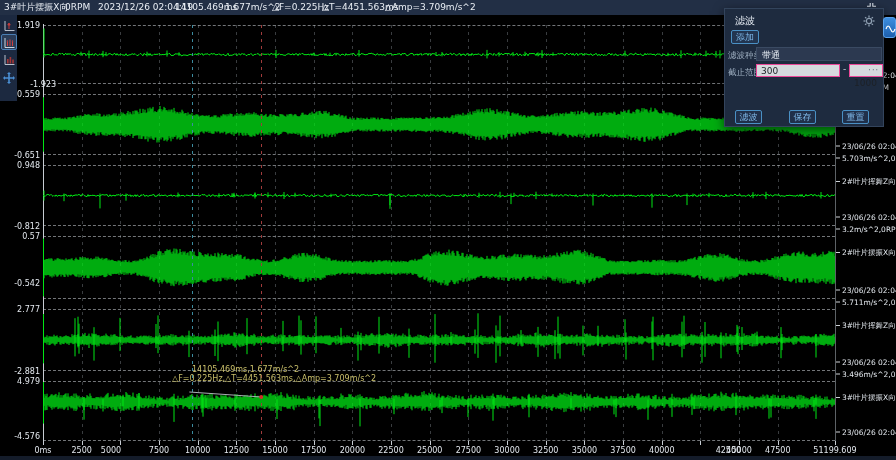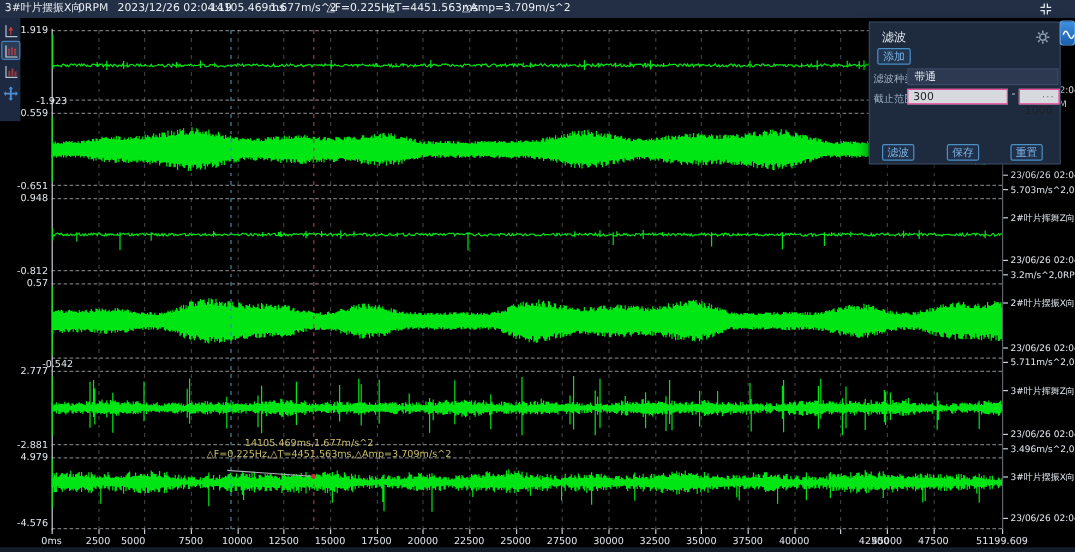--- a/index.html
+++ b/index.html
@@ -27,21 +27,21 @@
         transform:translateY(-50%);white-space:nowrap;}
   .rlab{position:absolute;left:836px;font-size:7.5px;color:#e3e8ee;white-space:nowrap;z-index:3;
         transform:translateY(-50%);}
   .rlab::before{content:"";display:inline-block;width:4px;height:1px;background:#cfd3d8;
         vertical-align:middle;margin-right:2px;}
   .rlab.notick::before{display:none;}
   .xtick{position:absolute;top:441px;width:1px;height:4px;background:#c6ccd2;}
   .xlab{position:absolute;top:446px;font-size:8px;color:#e3e8ee;transform:translateX(-50%);white-space:nowrap;}
   .ann{position:absolute;font-size:8px;color:#c9bf6a;white-space:nowrap;z-index:6;}
   
-  .dialog{position:absolute;left:724px;top:18px;width:160px;height:119px;background:#1e2b3f;
+  .dialog{position:absolute;left:724px;top:8px;width:160px;height:119px;background:#1e2b3f;
           border:1px solid #33445c;box-shadow:0 3px 10px rgba(0,0,0,.6);z-index:10;box-sizing:border-box;}
   .dlg-title{position:absolute;left:10px;top:5px;font-size:10px;color:#e6ecf3;}
   .gear{position:absolute;right:8px;top:6px;width:12px;height:12px;cursor:pointer;}
   .dlg-add{position:absolute;left:6px;top:21px;width:28px;height:14px;background:#223550;
            border:1px solid #4a90c4;color:#7fb8e8;font-size:9px;line-height:11px;padding:0;border-radius:2px;}
   .dlg-label{position:absolute;left:3px;font-size:8.5px;color:#9fb0c2;}
   .dlg-select{position:absolute;left:31px;width:126px;height:14px;background:#2c3950;border:1px solid #3a4a62;
               color:#e6ecf3;font-size:9px;line-height:14px;padding-left:5px;box-sizing:border-box;}
   .dlg-input{position:absolute;height:13px;background:#d6dade;border:1px solid #ec4899;color:#1d2126;
              font-size:9px;line-height:12px;padding-left:4px;box-sizing:border-box;}
@@ -153,21 +153,21 @@
       <div class="ylab" style="top: 226px;">-0.812</div>
       <div class="rlab" style="top: 182px;">2#叶片挥舞Z向</div>
       <div class="rlab" style="top: 217px;">23/06/26 02:04:</div>
       <div class="rlab" style="top: 229px;">3.2m/s^2,0RPM</div>
       <div class="row" style="top: 236px; height: 63px;">
         <svg width="792" height="61">
           <path d="M0.5 1.6 L0.5 59.4 M0 21.0 L0 40.3 M1 22.8 L1 41.3 M2 22.9 L2 38.0 M3 22.1 L3 38.5 M4 22.0 L4 38.1 M5 22.0 L5 37.9 M6 21.3 L6 38.1 M7 22.3 L7 39.6 M8 21.2 L8 38.9 M9 21.7 L9 40.5 M10 23.7 L10 38.5 M11 23.9 L11 39.6 M12 22.4 L12 37.1 M13 23.2 L13 38.4 M14 21.5 L14 39.8 M15 21.1 L15 39.3 M16 22.2 L16 37.9 M17 21.8 L17 37.2 M18 23.1 L18 39.5 M19 22.3 L19 37.4 M20 22.8 L20 38.1 M21 22.7 L21 39.8 M22 23.8 L22 40.0 M23 21.4 L23 36.9 M24 22.9 L24 38.3 M25 22.6 L25 39.8 M26 22.0 L26 37.5 M27 22.8 L27 38.3 M28 21.7 L28 38.4 M29 21.3 L29 37.5 M30 23.1 L30 37.1 M31 23.9 L31 37.9 M32 22.1 L32 39.2 M33 20.6 L33 39.6 M34 22.1 L34 39.7 M35 22.9 L35 37.3 M36 22.7 L36 40.3 M37 19.9 L37 37.6 M38 20.4 L38 40.1 M39 21.5 L39 38.7 M40 20.2 L40 38.3 M41 22.3 L41 40.9 M42 20.1 L42 38.9 M43 21.2 L43 37.9 M44 21.7 L44 40.9 M45 20.8 L45 41.2 M46 22.6 L46 41.2 M47 22.2 L47 38.4 M48 21.1 L48 38.6 M49 22.7 L49 38.5 M50 22.2 L50 40.6 M51 21.5 L51 39.0 M52 21.8 L52 38.4 M53 19.6 L53 40.2 M54 22.2 L54 38.1 M55 19.6 L55 39.7 M56 20.8 L56 38.3 M57 21.6 L57 38.8 M58 21.9 L58 38.6 M59 20.8 L59 38.2 M60 23.1 L60 38.1 M61 21.6 L61 39.9 M62 22.0 L62 40.2 M63 21.0 L63 39.8 M64 21.4 L64 39.1 M65 23.5 L65 36.7 M66 22.5 L66 38.1 M67 23.6 L67 38.3 M68 23.1 L68 38.9 M69 22.7 L69 36.8 M70 23.2 L70 37.2 M71 24.0 L71 36.9 M72 24.0 L72 36.8 M73 24.1 L73 37.1 M74 24.8 L74 36.9 M75 23.5 L75 36.4 M76 23.5 L76 37.9 M77 23.7 L77 35.5 M78 24.6 L78 37.4 M79 24.9 L79 37.0 M80 23.6 L80 35.4 M81 25.1 L81 38.0 M82 23.1 L82 35.4 M83 23.2 L83 37.6 M84 25.0 L84 36.0 M85 25.2 L85 37.5 M86 23.6 L86 35.9 M87 25.4 L87 36.3 M88 25.2 L88 37.9 M89 25.4 L89 37.3 M90 23.9 L90 36.2 M91 24.1 L91 36.9 M92 23.5 L92 35.6 M93 24.8 L93 35.8 M94 23.6 L94 38.3 M95 24.3 L95 38.7 M96 23.4 L96 37.4 M97 21.9 L97 38.2 M98 22.9 L98 39.0 M99 22.1 L99 39.2 M100 23.7 L100 37.8 M101 21.2 L101 39.2 M102 23.0 L102 38.7 M103 21.5 L103 39.9 M104 19.7 L104 38.7 M105 21.0 L105 40.2 M106 22.2 L106 39.3 M107 19.1 L107 43.2 M108 17.6 L108 41.9 M109 20.1 L109 40.4 M110 17.0 L110 44.0 M111 20.8 L111 45.1 M112 17.4 L112 42.9 M113 19.8 L113 41.1 M114 18.0 L114 42.2 M115 14.5 L115 45.4 M116 14.1 L116 46.5 M117 14.3 L117 42.9 M118 14.4 L118 45.1 M119 18.3 L119 46.6 M120 16.0 L120 44.7 M121 17.8 L121 42.4 M122 14.2 L122 43.7 M123 14.0 L123 45.1 M124 12.2 L124 46.5 M125 13.3 L125 45.7 M126 13.1 L126 45.4 M127 12.5 L127 46.2 M128 15.3 L128 48.8 M129 16.9 L129 46.7 M130 14.4 L130 48.5 M131 11.5 L131 49.2 M132 16.4 L132 43.8 M133 11.7 L133 47.1 M134 12.6 L134 45.3 M135 17.1 L135 43.9 M136 15.8 L136 48.2 M137 12.0 L137 45.5 M138 15.0 L138 47.1 M139 17.7 L139 45.3 M140 14.4 L140 48.7 M141 15.5 L141 48.0 M142 14.4 L142 47.6 M143 17.8 L143 44.1 M144 16.0 L144 47.9 M145 15.3 L145 46.1 M146 18.6 L146 46.0 M147 14.0 L147 46.5 M148 14.1 L148 45.5 M149 15.1 L149 46.9 M150 17.6 L150 47.0 M151 14.5 L151 45.7 M152 18.1 L152 43.0 M153 19.2 L153 46.3 M154 19.1 L154 45.1 M155 19.5 L155 45.1 M156 14.9 L156 44.9 M157 15.2 L157 43.5 M158 16.1 L158 43.6 M159 18.1 L159 42.6 M160 18.5 L160 44.9 M161 20.0 L161 45.4 M162 17.2 L162 44.9 M163 17.4 L163 45.6 M164 18.1 L164 43.6 M165 16.4 L165 43.0 M166 19.2 L166 43.3 M167 19.6 L167 41.9 M168 17.4 L168 42.3 M169 18.7 L169 41.2 M170 19.2 L170 44.0 M171 19.0 L171 44.6 M172 16.2 L172 41.0 M173 19.5 L173 44.8 M174 20.4 L174 44.3 M175 15.6 L175 43.9 M176 16.8 L176 41.1 M177 20.3 L177 44.3 M178 18.4 L178 44.1 M179 16.1 L179 40.5 M180 18.5 L180 41.4 M181 18.0 L181 40.6 M182 17.4 L182 42.8 M183 17.0 L183 40.6 M184 18.8 L184 43.4 M185 19.4 L185 41.6 M186 17.8 L186 42.5 M187 18.0 L187 40.2 M188 20.9 L188 42.3 M189 16.9 L189 42.2 M190 19.5 L190 41.7 M191 19.9 L191 43.0 M192 18.2 L192 44.2 M193 18.5 L193 42.9 M194 17.3 L194 42.2 M195 17.2 L195 41.8 M196 18.8 L196 43.1 M197 17.6 L197 42.5 M198 18.0 L198 42.1 M199 21.8 L199 42.9 M200 21.8 L200 42.0 M201 20.1 L201 41.5 M202 19.4 L202 42.3 M203 22.6 L203 38.6 M204 22.1 L204 38.0 M205 21.6 L205 39.2 M206 21.9 L206 40.3 M207 23.5 L207 38.0 M208 22.7 L208 38.9 M209 22.5 L209 39.4 M210 21.8 L210 39.6 M211 21.9 L211 36.7 M212 23.3 L212 39.2 M213 23.2 L213 36.8 M214 21.9 L214 37.0 M215 22.4 L215 37.1 M216 22.7 L216 38.1 M217 23.1 L217 37.2 M218 23.7 L218 37.0 M219 23.8 L219 36.4 M220 25.1 L220 38.2 M221 23.9 L221 38.0 M222 24.3 L222 37.8 M223 24.2 L223 37.7 M224 23.3 L224 36.1 M225 25.5 L225 37.3 M226 25.2 L226 37.9 M227 25.2 L227 37.9 M228 24.6 L228 37.7 M229 25.0 L229 37.4 M230 22.9 L230 37.1 M231 22.5 L231 37.6 M232 24.1 L232 37.0 M233 24.7 L233 38.8 M234 23.9 L234 37.6 M235 23.8 L235 38.0 M236 24.3 L236 37.6 M237 23.2 L237 38.9 M238 22.7 L238 37.0 M239 22.4 L239 37.6 M240 21.9 L240 38.1 M241 20.3 L241 41.0 M242 20.4 L242 38.8 M243 21.3 L243 39.7 M244 21.6 L244 40.2 M245 22.4 L245 40.1 M246 21.9 L246 42.1 M247 20.9 L247 38.6 M248 22.2 L248 41.2 M249 19.7 L249 39.5 M250 18.2 L250 41.1 M251 18.7 L251 41.6 M252 17.1 L252 42.8 M253 19.4 L253 41.9 M254 17.8 L254 41.9 M255 20.7 L255 40.3 M256 16.3 L256 42.3 M257 18.8 L257 45.0 M258 19.7 L258 41.3 M259 16.1 L259 44.8 M260 16.1 L260 45.0 M261 15.9 L261 44.2 M262 18.4 L262 42.1 M263 20.2 L263 40.4 M264 16.2 L264 41.7 M265 17.7 L265 44.8 M266 19.1 L266 40.5 M267 18.0 L267 43.1 M268 20.1 L268 43.6 M269 18.7 L269 41.0 M270 17.3 L270 41.0 M271 20.8 L271 41.4 M272 18.4 L272 40.0 M273 16.9 L273 43.6 M274 19.3 L274 40.8 M275 20.1 L275 41.1 M276 18.2 L276 41.2 M277 20.5 L277 42.7 M278 21.4 L278 42.9 M279 21.2 L279 40.6 M280 22.4 L280 41.5 M281 21.3 L281 40.1 M282 22.6 L282 40.9 M283 19.8 L283 38.1 M284 23.4 L284 38.5 M285 20.7 L285 38.1 M286 20.8 L286 38.0 M287 21.5 L287 38.5 M288 23.7 L288 36.8 M289 24.0 L289 38.7 M290 22.8 L290 37.2 M291 23.7 L291 37.9 M292 23.1 L292 38.5 M293 22.6 L293 37.2 M294 24.4 L294 37.0 M295 24.3 L295 36.5 M296 23.5 L296 36.0 M297 24.2 L297 37.8 M298 24.9 L298 36.9 M299 23.2 L299 36.0 M300 24.7 L300 35.6 M301 24.9 L301 37.1 M302 24.2 L302 36.8 M303 23.1 L303 36.6 M304 24.6 L304 36.6 M305 25.2 L305 35.5 M306 23.7 L306 37.8 M307 23.9 L307 36.0 M308 24.0 L308 36.4 M309 25.5 L309 36.9 M310 25.5 L310 36.6 M311 24.1 L311 36.5 M312 25.3 L312 35.5 M313 24.2 L313 35.7 M314 23.8 L314 37.3 M315 25.2 L315 36.1 M316 23.8 L316 36.3 M317 23.7 L317 37.0 M318 25.0 L318 36.6 M319 25.1 L319 37.9 M320 24.5 L320 36.8 M321 24.1 L321 37.3 M322 23.8 L322 37.2 M323 25.5 L323 35.5 M324 24.2 L324 36.7 M325 24.8 L325 37.3 M326 25.3 L326 35.7 M327 24.3 L327 37.8 M328 23.5 L328 37.1 M329 25.3 L329 36.8 M330 25.6 L330 37.1 M331 24.9 L331 36.6 M332 23.2 L332 37.5 M333 24.4 L333 37.9 M334 24.9 L334 36.9 M335 23.5 L335 36.9 M336 23.2 L336 37.2 M337 23.3 L337 37.4 M338 24.7 L338 36.2 M339 24.3 L339 36.3 M340 24.2 L340 35.5 M341 23.4 L341 37.0 M342 24.1 L342 37.5 M343 23.1 L343 35.5 M344 23.7 L344 36.9 M345 24.9 L345 36.9 M346 23.3 L346 36.8 M347 23.5 L347 35.9 M348 25.4 L348 36.9 M349 25.2 L349 37.7 M350 23.5 L350 35.9 M351 24.2 L351 36.8 M352 24.3 L352 37.7 M353 25.2 L353 37.8 M354 24.8 L354 37.1 M355 23.8 L355 36.2 M356 25.1 L356 36.2 M357 24.7 L357 37.6 M358 23.7 L358 35.5 M359 25.5 L359 36.8 M360 24.0 L360 36.0 M361 24.1 L361 36.6 M362 24.9 L362 36.5 M363 24.2 L363 35.7 M364 25.0 L364 37.8 M365 25.2 L365 36.0 M366 24.2 L366 36.9 M367 23.2 L367 35.5 M368 23.4 L368 36.0 M369 22.7 L369 37.4 M370 23.4 L370 38.0 M371 23.8 L371 36.6 M372 21.8 L372 36.8 M373 23.6 L373 37.1 M374 24.0 L374 37.2 M375 22.6 L375 39.2 M376 22.4 L376 40.4 M377 22.6 L377 40.7 M378 21.7 L378 40.3 M379 22.7 L379 40.1 M380 19.3 L380 38.8 M381 18.9 L381 42.4 M382 18.4 L382 42.8 M383 17.6 L383 41.4 M384 17.6 L384 40.0 M385 16.6 L385 44.3 M386 18.0 L386 43.1 M387 18.9 L387 45.5 M388 19.6 L388 43.3 M389 16.7 L389 42.0 M390 18.3 L390 45.3 M391 15.3 L391 42.6 M392 17.5 L392 43.3 M393 14.3 L393 44.1 M394 18.5 L394 44.4 M395 15.8 L395 46.2 M396 14.6 L396 45.1 M397 16.9 L397 45.6 M398 17.2 L398 48.2 M399 17.7 L399 45.4 M400 16.0 L400 46.3 M401 15.7 L401 43.1 M402 17.7 L402 48.2 M403 18.1 L403 46.9 M404 15.2 L404 48.7 M405 18.3 L405 48.5 M406 12.6 L406 45.8 M407 16.3 L407 45.1 M408 18.5 L408 42.9 M409 14.5 L409 43.5 M410 13.7 L410 45.1 M411 15.9 L411 47.0 M412 18.6 L412 47.2 M413 19.0 L413 45.5 M414 13.9 L414 43.9 M415 14.4 L415 46.6 M416 17.1 L416 43.1 M417 19.1 L417 43.4 M418 18.8 L418 43.5 M419 15.8 L419 40.9 M420 15.9 L420 45.1 M421 19.8 L421 44.4 M422 20.8 L422 41.9 M423 19.0 L423 40.8 M424 17.1 L424 44.6 M425 20.6 L425 40.0 M426 19.6 L426 43.9 M427 17.2 L427 43.5 M428 18.1 L428 41.4 M429 17.7 L429 42.9 M430 21.2 L430 41.7 M431 20.2 L431 41.3 M432 19.3 L432 42.8 M433 20.6 L433 41.1 M434 19.4 L434 40.4 M435 21.4 L435 39.6 M436 20.8 L436 40.4 M437 21.4 L437 39.0 M438 19.8 L438 38.6 M439 20.3 L439 38.8 M440 21.0 L440 41.0 M441 22.4 L441 40.9 M442 22.3 L442 40.6 M443 21.9 L443 39.3 M444 18.9 L444 39.3 M445 21.8 L445 41.1 M446 21.5 L446 39.7 M447 22.5 L447 42.0 M448 21.6 L448 40.3 M449 18.8 L449 40.8 M450 19.1 L450 39.4 M451 20.7 L451 39.8 M452 19.5 L452 40.9 M453 22.3 L453 41.2 M454 21.6 L454 40.0 M455 19.9 L455 42.5 M456 19.0 L456 42.5 M457 18.2 L457 39.9 M458 17.8 L458 40.7 M459 20.6 L459 43.0 M460 17.6 L460 40.2 M461 17.8 L461 43.6 M462 19.9 L462 40.1 M463 20.3 L463 41.0 M464 21.5 L464 40.1 M465 20.7 L465 44.0 M466 18.7 L466 44.0 M467 21.2 L467 42.0 M468 19.4 L468 40.8 M469 19.6 L469 41.0 M470 18.7 L470 42.9 M471 17.5 L471 40.2 M472 16.7 L472 41.9 M473 19.9 L473 43.3 M474 17.4 L474 41.5 M475 17.3 L475 41.3 M476 20.0 L476 41.8 M477 20.4 L477 44.1 M478 17.3 L478 43.2 M479 21.5 L479 41.2 M480 20.1 L480 39.8 M481 18.2 L481 39.8 M482 19.5 L482 42.1 M483 17.8 L483 43.4 M484 19.2 L484 41.1 M485 17.7 L485 40.9 M486 18.9 L486 39.7 M487 18.4 L487 39.6 M488 17.7 L488 40.3 M489 18.4 L489 42.2 M490 21.2 L490 41.7 M491 20.0 L491 39.2 M492 18.2 L492 41.5 M493 19.9 L493 42.0 M494 22.2 L494 41.6 M495 19.7 L495 42.8 M496 20.8 L496 42.3 M497 19.2 L497 41.8 M498 22.1 L498 41.0 M499 20.4 L499 42.4 M500 21.3 L500 38.8 M501 18.2 L501 42.9 M502 20.1 L502 39.9 M503 20.6 L503 42.1 M504 21.4 L504 40.5 M505 19.4 L505 39.2 M506 20.8 L506 40.6 M507 17.9 L507 39.9 M508 20.7 L508 41.0 M509 19.3 L509 42.5 M510 18.5 L510 43.7 M511 18.5 L511 42.1 M512 18.5 L512 44.2 M513 20.1 L513 41.9 M514 15.7 L514 40.3 M515 18.2 L515 43.6 M516 19.3 L516 41.5 M517 20.1 L517 45.6 M518 16.1 L518 41.0 M519 17.9 L519 43.7 M520 17.1 L520 46.6 M521 15.0 L521 41.6 M522 16.9 L522 46.4 M523 17.8 L523 42.4 M524 14.3 L524 45.6 M525 17.7 L525 45.9 M526 17.9 L526 43.8 M527 16.4 L527 46.2 M528 14.9 L528 44.2 M529 15.5 L529 44.1 M530 17.4 L530 43.2 M531 13.5 L531 44.9 M532 13.7 L532 42.8 M533 14.0 L533 43.0 M534 13.6 L534 47.1 M535 12.8 L535 46.4 M536 14.2 L536 47.5 M537 13.1 L537 43.5 M538 15.8 L538 44.9 M539 17.1 L539 45.1 M540 15.0 L540 47.3 M541 16.5 L541 45.7 M542 14.0 L542 46.6 M543 19.3 L543 41.7 M544 15.4 L544 43.1 M545 17.8 L545 41.9 M546 19.6 L546 45.9 M547 18.1 L547 44.4 M548 15.8 L548 44.2 M549 19.9 L549 42.2 M550 16.8 L550 40.9 M551 20.6 L551 44.1 M552 20.4 L552 42.9 M553 19.0 L553 41.0 M554 19.8 L554 39.7 M555 19.0 L555 40.9 M556 21.8 L556 41.5 M557 19.4 L557 40.5 M558 21.3 L558 40.1 M559 20.8 L559 40.6 M560 21.3 L560 38.2 M561 21.0 L561 38.3 M562 21.5 L562 38.5 M563 23.2 L563 37.0 M564 24.1 L564 37.1 M565 24.8 L565 37.0 M566 24.1 L566 35.8 M567 23.2 L567 35.5 M568 24.4 L568 37.4 M569 23.7 L569 37.6 M570 25.0 L570 36.6 M571 23.8 L571 37.6 M572 24.6 L572 37.3 M573 25.6 L573 36.3 M574 24.4 L574 36.4 M575 24.2 L575 37.6 M576 25.2 L576 36.4 M577 23.9 L577 37.3 M578 23.9 L578 36.2 M579 24.1 L579 36.8 M580 23.9 L580 36.1 M581 24.7 L581 37.3 M582 24.2 L582 37.2 M583 24.2 L583 37.1 M584 24.2 L584 37.7 M585 24.1 L585 35.5 M586 25.0 L586 37.4 M587 25.3 L587 37.0 M588 25.2 L588 36.2 M589 24.2 L589 37.3 M590 24.5 L590 36.4 M591 24.5 L591 37.3 M592 24.6 L592 36.2 M593 24.7 L593 35.6 M594 24.3 L594 37.5 M595 23.4 L595 37.6 M596 23.4 L596 37.1 M597 23.6 L597 37.2 M598 23.7 L598 36.8 M599 23.7 L599 36.7 M600 25.4 L600 36.5 M601 25.1 L601 35.7 M602 23.1 L602 37.0 M603 24.9 L603 36.1 M604 24.3 L604 36.9 M605 23.4 L605 37.0 M606 24.7 L606 36.5 M607 25.4 L607 36.2 M608 25.1 L608 37.3 M609 24.5 L609 37.9 M610 22.9 L610 37.3 M611 23.2 L611 37.9 M612 22.9 L612 38.2 M613 24.3 L613 35.8 M614 24.1 L614 38.1 M615 22.9 L615 38.3 M616 24.5 L616 35.7 M617 22.7 L617 37.8 M618 23.6 L618 37.3 M619 23.2 L619 38.0 M620 23.2 L620 37.2 M621 23.2 L621 35.8 M622 24.2 L622 36.5 M623 24.3 L623 38.1 M624 23.8 L624 35.8 M625 25.3 L625 37.6 M626 23.6 L626 37.7 M627 25.5 L627 37.1 M628 23.1 L628 35.6 M629 25.2 L629 37.0 M630 23.3 L630 35.9 M631 25.4 L631 37.5 M632 23.2 L632 37.4 M633 25.2 L633 37.1 M634 25.4 L634 36.6 M635 25.3 L635 37.9 M636 23.7 L636 36.0 M637 23.2 L637 37.8 M638 25.1 L638 36.3 M639 23.6 L639 38.4 M640 24.8 L640 37.9 M641 23.7 L641 36.8 M642 23.1 L642 38.8 M643 24.7 L643 38.6 M644 23.4 L644 36.7 M645 22.1 L645 38.0 M646 21.9 L646 37.7 M647 22.4 L647 38.6 M648 21.3 L648 38.2 M649 22.3 L649 40.3 M650 21.5 L650 39.8 M651 20.8 L651 40.6 M652 19.9 L652 39.8 M653 22.5 L653 39.0 M654 23.0 L654 38.2 M655 20.7 L655 38.2 M656 19.1 L656 40.8 M657 19.6 L657 42.3 M658 19.3 L658 39.0 M659 20.8 L659 39.3 M660 21.1 L660 41.7 M661 19.5 L661 41.2 M662 18.0 L662 42.3 M663 20.5 L663 40.6 M664 17.5 L664 41.1 M665 17.2 L665 39.8 M666 18.7 L666 43.4 M667 17.6 L667 41.8 M668 18.9 L668 43.2 M669 18.3 L669 40.7 M670 20.8 L670 42.4 M671 18.2 L671 43.9 M672 17.9 L672 44.5 M673 18.9 L673 44.6 M674 20.8 L674 43.6 M675 19.5 L675 42.9 M676 20.2 L676 44.0 M677 16.1 L677 40.4 M678 19.5 L678 42.5 M679 17.1 L679 40.3 M680 21.1 L680 44.5 M681 16.8 L681 42.4 M682 18.8 L682 40.5 M683 18.8 L683 39.4 M684 18.2 L684 41.5 M685 17.7 L685 40.5 M686 20.7 L686 42.6 M687 19.5 L687 39.5 M688 20.8 L688 42.2 M689 21.4 L689 38.9 M690 21.4 L690 40.8 M691 21.8 L691 39.7 M692 21.9 L692 41.2 M693 20.5 L693 39.6 M694 21.2 L694 40.1 M695 23.2 L695 39.1 M696 23.8 L696 37.3 M697 22.4 L697 37.4 M698 24.2 L698 37.6 M699 21.9 L699 37.9 M700 24.3 L700 38.8 M701 22.6 L701 37.9 M702 24.2 L702 37.6 M703 25.0 L703 38.5 M704 22.6 L704 38.4 M705 24.2 L705 35.8 M706 24.7 L706 36.0 M707 24.2 L707 36.8 M708 25.2 L708 37.4 M709 23.9 L709 35.8 M710 23.7 L710 37.8 M711 24.3 L711 37.9 M712 23.0 L712 35.5 M713 23.9 L713 36.6 M714 24.2 L714 37.4 M715 24.6 L715 37.2 M716 25.3 L716 37.5 M717 25.5 L717 35.8 M718 22.9 L718 37.9 M719 23.5 L719 38.0 M720 23.3 L720 36.3 M721 25.1 L721 37.2 M722 22.9 L722 36.0 M723 24.5 L723 38.0 M724 21.7 L724 37.3 M725 22.9 L725 36.7 M726 23.0 L726 39.3 M727 23.3 L727 38.4 M728 23.0 L728 39.6 M729 21.0 L729 37.9 M730 21.0 L730 39.7 M731 22.5 L731 40.4 M732 19.4 L732 41.7 M733 22.6 L733 38.6 M734 19.7 L734 41.8 M735 20.0 L735 39.9 M736 22.1 L736 39.6 M737 20.8 L737 42.9 M738 19.1 L738 40.1 M739 19.7 L739 39.9 M740 19.0 L740 41.7 M741 17.0 L741 43.5 M742 19.2 L742 43.8 M743 16.6 L743 44.0 M744 18.8 L744 40.2 M745 17.8 L745 41.2 M746 18.7 L746 44.1 M747 19.2 L747 44.5 M748 18.7 L748 45.2 M749 16.6 L749 44.1 M750 16.1 L750 42.8 M751 15.3 L751 41.6 M752 18.7 L752 42.2 M753 19.3 L753 46.2 M754 16.0 L754 41.2 M755 15.6 L755 41.3 M756 14.5 L756 44.9 M757 16.8 L757 45.5 M758 17.6 L758 45.2 M759 16.5 L759 45.7 M760 14.7 L760 42.9 M761 16.6 L761 41.6 M762 19.5 L762 45.6 M763 18.0 L763 41.3 M764 17.7 L764 41.5 M765 19.2 L765 42.7 M766 19.7 L766 45.8 M767 19.6 L767 45.4 M768 19.6 L768 43.9 M769 17.5 L769 45.1 M770 16.7 L770 41.2 M771 18.3 L771 44.3 M772 15.9 L772 45.5 M773 17.7 L773 46.2 M774 19.8 L774 42.7 M775 19.4 L775 46.5 M776 18.5 L776 42.3 M777 18.5 L777 45.3 M778 17.1 L778 44.0 M779 19.7 L779 42.0 M780 14.7 L780 44.0 M781 17.4 L781 45.4 M782 17.9 L782 41.4 M783 17.4 L783 46.9 M784 16.9 L784 44.3 M785 16.2 L785 44.7 M786 13.9 L786 42.6 M787 15.0 L787 46.5 M788 14.7 L788 42.3 M789 14.9 L789 47.2 M790 16.4 L790 47.0 M791 14.8 L791 45.4 M792 19.0 L792 46.7 " stroke="#00e614" stroke-width="1" fill="none"></path>
         </svg>
       </div>
       <div class="ylab" style="top: 236px;">0.57</div>
-      <div class="ylab" style="top: 303px; padding-left: 21px;">-0.542</div>
+      <div class="ylab" style="top: 283px;">-0.542</div>
       <div class="rlab" style="top: 253px;">2#叶片摆振X向</div>
       <div class="rlab" style="top: 290px;">23/06/26 02:04:</div>
       <div class="rlab" style="top: 302px;">5.711m/s^2,0RPM</div>
       <div class="row" style="top: 309px; height: 62px;">
         <svg width="792" height="60">
           <path d="M0.5 4.0 L0.5 53.4 M0 25.8 L0 34.3 M1 28.1 L1 32.0 M2 26.8 L2 33.1 M3 27.1 L3 32.6 M4 25.3 L4 34.5 M5 27.8 L5 32.1 M6 26.3 L6 35.1 M7 26.4 L7 35.0 M8 26.7 L8 33.8 M9 26.5 L9 33.6 M10 26.8 L10 33.2 M11 24.7 L11 34.3 M12 26.4 L12 35.5 M13 26.1 L13 34.0 M14 25.4 L14 33.7 M15 27.1 L15 31.9 M16 28.1 L16 32.1 M17 26.1 L17 34.4 M18 26.4 L18 34.7 M19 27.4 L19 33.2 M20 26.8 L20 34.0 M21 26.3 L21 34.1 M22 26.2 L22 32.6 M23 25.3 L23 32.9 M24 26.2 L24 34.1 M25 26.1 L25 33.4 M26 26.6 L26 35.0 M27 27.1 L27 33.2 M28 27.4 L28 32.6 M29 24.2 L29 33.4 M30 26.0 L30 34.2 M31 24.8 L31 33.9 M32 24.9 L32 33.2 M33 27.1 L33 32.5 M34 25.0 L34 33.7 M35 24.1 L35 36.1 M36 26.2 L36 36.2 M37 26.9 L37 33.7 M38 26.3 L38 34.8 M39 26.3 L39 34.2 M40 24.4 L40 34.0 M41 24.6 L41 35.3 M42 22.9 L42 34.2 M43 26.0 L43 34.5 M44 26.0 L44 35.1 M45 25.5 L45 34.4 M46 23.6 L46 38.0 M47 26.1 L47 33.7 M48 27.1 L48 33.6 M49 23.3 L49 35.1 M50 24.3 L50 34.5 M51 24.2 L51 35.1 M52 24.4 L52 34.4 M53 23.8 L53 34.9 M54 25.3 L54 36.5 M55 25.3 L55 34.7 M56 25.3 L56 36.2 M57 27.2 L57 33.3 M58 26.3 L58 33.5 M59 25.9 L59 34.4 M60 26.1 L60 34.4 M61 25.3 L61 33.6 M62 26.2 L62 34.3 M63 23.6 L63 34.8 M64 25.1 L64 34.3 M65 26.2 L65 34.3 M66 26.2 L66 34.4 M67 27.3 L67 32.6 M68 24.6 L68 35.2 M69 26.6 L69 34.3 M70 24.9 L70 35.1 M71 24.3 L71 33.7 M72 24.4 L72 34.9 M73 25.9 L73 33.1 M74 26.1 L74 34.4 M75 26.8 L75 32.8 M76 26.9 L76 32.2 M77 27.0 L77 31.7 M78 27.0 L78 32.5 M79 25.4 L79 34.9 M80 26.8 L80 32.8 M81 27.8 L81 33.3 M82 27.5 L82 32.3 M83 26.9 L83 33.5 M84 27.8 L84 32.4 M85 26.2 L85 32.3 M86 26.9 L86 32.9 M87 26.1 L87 33.1 M88 25.3 L88 33.1 M89 27.9 L89 33.2 M90 27.4 L90 34.0 M91 28.3 L91 32.4 M92 27.6 L92 33.1 M93 28.3 L93 32.3 M94 26.2 L94 33.3 M95 27.3 L95 32.7 M96 26.9 L96 33.5 M97 26.1 L97 33.5 M98 25.6 L98 32.8 M99 27.2 L99 32.7 M100 26.1 L100 32.7 M101 25.5 L101 34.0 M102 26.3 L102 34.3 M103 25.6 L103 34.6 M104 26.4 L104 33.7 M105 26.5 L105 34.6 M106 25.6 L106 33.2 M107 27.5 L107 31.9 M108 26.0 L108 34.0 M109 27.9 L109 33.0 M110 26.9 L110 33.4 M111 28.3 L111 32.6 M112 27.2 L112 32.8 M113 26.0 L113 34.3 M114 26.7 L114 33.3 M115 27.4 L115 34.0 M116 25.8 L116 34.7 M117 24.8 L117 34.5 M118 27.3 L118 34.6 M119 27.2 L119 34.4 M120 25.8 L120 34.5 M121 26.4 L121 32.9 M122 26.3 L122 34.3 M123 25.3 L123 32.8 M124 27.3 L124 33.0 M125 25.4 L125 33.8 M126 25.6 L126 34.6 M127 26.0 L127 34.6 M128 24.1 L128 35.3 M129 27.3 L129 33.3 M130 24.4 L130 35.5 M131 26.9 L131 32.4 M132 25.4 L132 34.6 M133 25.2 L133 34.5 M134 26.8 L134 32.9 M135 27.2 L135 33.4 M136 27.1 L136 32.1 M137 26.7 L137 33.3 M138 26.4 L138 33.1 M139 25.3 L139 33.9 M140 25.8 L140 35.5 M141 26.9 L141 34.1 M142 27.6 L142 32.3 M143 25.5 L143 34.7 M144 27.5 L144 33.9 M145 25.3 L145 34.4 M146 27.7 L146 32.3 M147 25.7 L147 33.5 M148 26.8 L148 33.4 M149 26.1 L149 33.1 M150 27.8 L150 32.4 M151 24.7 L151 34.8 M152 26.8 L152 33.6 M153 26.4 L153 33.9 M154 26.5 L154 33.7 M155 26.0 L155 32.6 M156 26.7 L156 34.4 M157 27.1 L157 31.7 M158 26.2 L158 34.5 M159 26.6 L159 33.5 M160 27.3 L160 33.2 M161 26.9 L161 32.6 M162 25.8 L162 34.5 M163 27.4 L163 32.2 M164 27.6 L164 32.5 M165 26.3 L165 33.0 M166 26.3 L166 32.6 M167 27.2 L167 32.1 M168 26.8 L168 33.3 M169 24.6 L169 34.0 M170 26.5 L170 34.5 M171 25.8 L171 34.0 M172 26.3 L172 34.0 M173 26.2 L173 34.0 M174 26.6 L174 32.3 M175 25.4 L175 32.8 M176 24.7 L176 34.8 M177 26.5 L177 32.6 M178 24.5 L178 34.2 M179 24.5 L179 36.9 M180 26.8 L180 33.1 M181 25.0 L181 34.4 M182 23.8 L182 35.0 M183 25.3 L183 35.2 M184 24.7 L184 34.0 M185 23.8 L185 34.6 M186 23.7 L186 34.8 M187 25.8 L187 34.8 M188 25.8 L188 33.6 M189 25.7 L189 33.4 M190 26.3 L190 35.6 M191 22.3 L191 36.2 M192 22.7 L192 37.7 M193 24.8 L193 37.0 M194 26.5 L194 33.6 M195 25.2 L195 34.9 M196 23.5 L196 35.9 M197 24.1 L197 37.1 M198 25.4 L198 34.6 M199 23.6 L199 36.4 M200 23.6 L200 35.7 M201 25.2 L201 35.8 M202 26.7 L202 33.4 M203 26.0 L203 35.0 M204 24.9 L204 35.1 M205 26.5 L205 33.4 M206 26.7 L206 34.1 M207 26.7 L207 33.4 M208 25.0 L208 33.9 M209 25.5 L209 34.3 M210 25.6 L210 33.4 M211 23.8 L211 35.8 M212 25.2 L212 34.6 M213 27.2 L213 32.7 M214 27.5 L214 32.6 M215 26.3 L215 33.7 M216 27.9 L216 33.1 M217 26.2 L217 33.1 M218 26.4 L218 35.3 M219 27.5 L219 32.2 M220 25.9 L220 33.3 M221 27.1 L221 32.7 M222 26.7 L222 32.2 M223 28.0 L223 32.3 M224 26.8 L224 32.5 M225 26.6 L225 33.7 M226 26.2 L226 33.1 M227 27.6 L227 32.7 M228 25.5 L228 33.3 M229 25.7 L229 34.0 M230 24.7 L230 34.1 M231 26.3 L231 34.2 M232 26.9 L232 32.6 M233 26.6 L233 34.3 M234 28.4 L234 31.8 M235 26.4 L235 34.1 M236 24.9 L236 33.5 M237 28.1 L237 31.5 M238 24.4 L238 33.5 M239 25.6 L239 34.8 M240 26.9 L240 33.7 M241 25.1 L241 33.6 M242 25.3 L242 33.3 M243 27.6 L243 33.2 M244 27.0 L244 33.4 M245 27.6 L245 32.5 M246 25.2 L246 35.2 M247 24.8 L247 33.2 M248 27.0 L248 32.2 M249 26.0 L249 33.7 M250 27.4 L250 32.6 M251 26.4 L251 32.8 M252 26.1 L252 34.7 M253 26.1 L253 34.2 M254 25.8 L254 34.4 M255 25.8 L255 33.9 M256 25.5 L256 35.9 M257 25.3 L257 34.2 M258 27.0 L258 32.9 M259 25.6 L259 34.3 M260 25.7 L260 33.7 M261 25.2 L261 35.4 M262 26.5 L262 33.6 M263 27.0 L263 33.1 M264 27.5 L264 34.0 M265 25.2 L265 33.3 M266 27.0 L266 32.7 M267 26.9 L267 32.9 M268 27.6 L268 32.5 M269 27.2 L269 33.8 M270 25.6 L270 35.6 M271 27.2 L271 32.9 M272 26.8 L272 33.2 M273 27.1 L273 32.7 M274 25.9 L274 33.2 M275 27.2 L275 32.5 M276 25.8 L276 33.1 M277 26.7 L277 33.0 M278 25.3 L278 33.5 M279 25.9 L279 33.2 M280 27.2 L280 33.4 M281 26.2 L281 33.2 M282 25.4 L282 33.9 M283 26.2 L283 34.2 M284 25.3 L284 34.0 M285 26.3 L285 34.8 M286 25.4 L286 35.2 M287 25.5 L287 35.1 M288 27.0 L288 34.6 M289 27.5 L289 32.7 M290 26.6 L290 32.2 M291 27.9 L291 31.7 M292 25.9 L292 33.1 M293 25.9 L293 34.7 M294 28.5 L294 31.3 M295 25.2 L295 34.2 M296 26.5 L296 32.9 M297 27.2 L297 32.7 M298 27.6 L298 32.6 M299 26.4 L299 34.5 M300 28.3 L300 32.3 M301 25.6 L301 33.7 M302 27.1 L302 32.6 M303 27.3 L303 33.3 M304 25.2 L304 33.3 M305 27.0 L305 32.7 M306 25.7 L306 33.0 M307 27.1 L307 33.5 M308 26.9 L308 32.0 M309 28.0 L309 31.6 M310 27.2 L310 32.2 M311 27.7 L311 33.9 M312 24.5 L312 33.8 M313 27.6 L313 33.1 M314 24.9 L314 35.3 M315 27.2 L315 32.0 M316 25.1 L316 34.4 M317 25.4 L317 34.0 M318 27.3 L318 34.9 M319 28.0 L319 32.5 M320 25.8 L320 34.0 M321 27.6 L321 34.2 M322 26.0 L322 35.4 M323 24.3 L323 33.5 M324 25.1 L324 34.4 M325 26.4 L325 33.8 M326 25.2 L326 35.7 M327 25.4 L327 35.8 M328 23.7 L328 35.1 M329 23.2 L329 35.0 M330 24.6 L330 35.1 M331 25.1 L331 33.0 M332 26.7 L332 35.3 M333 25.4 L333 33.0 M334 24.5 L334 33.7 M335 27.2 L335 34.1 M336 24.7 L336 34.0 M337 24.2 L337 36.2 M338 25.8 L338 34.8 M339 25.2 L339 35.8 M340 25.6 L340 34.1 M341 25.1 L341 34.1 M342 23.9 L342 37.2 M343 25.5 L343 35.3 M344 23.1 L344 36.4 M345 23.7 L345 37.8 M346 24.1 L346 36.9 M347 25.0 L347 33.2 M348 24.7 L348 34.6 M349 24.7 L349 34.4 M350 23.7 L350 34.7 M351 27.2 L351 34.1 M352 25.3 L352 35.9 M353 23.8 L353 37.2 M354 26.8 L354 32.9 M355 25.7 L355 34.0 M356 25.3 L356 36.4 M357 25.5 L357 34.9 M358 26.4 L358 36.0 M359 25.4 L359 33.9 M360 23.5 L360 34.5 M361 27.1 L361 33.5 M362 24.8 L362 33.6 M363 26.2 L363 33.8 M364 26.7 L364 33.3 M365 26.5 L365 36.0 M366 26.9 L366 32.6 M367 24.8 L367 34.9 M368 26.7 L368 32.8 M369 27.3 L369 32.7 M370 27.7 L370 32.9 M371 26.6 L371 34.1 M372 27.3 L372 33.0 M373 26.0 L373 33.2 M374 27.2 L374 32.8 M375 24.6 L375 33.2 M376 27.9 L376 33.2 M377 24.8 L377 34.7 M378 25.0 L378 34.2 M379 25.9 L379 34.9 M380 26.1 L380 34.0 M381 25.5 L381 34.7 M382 27.3 L382 32.3 M383 26.0 L383 34.5 M384 27.0 L384 33.7 M385 27.5 L385 33.8 M386 27.9 L386 32.9 M387 25.1 L387 35.0 M388 27.4 L388 32.1 M389 26.1 L389 33.2 M390 24.8 L390 34.7 M391 26.8 L391 33.7 M392 25.2 L392 33.8 M393 24.3 L393 36.0 M394 25.2 L394 34.3 M395 25.9 L395 34.2 M396 25.9 L396 34.9 M397 27.9 L397 32.9 M398 27.5 L398 33.3 M399 24.7 L399 35.3 M400 26.5 L400 33.8 M401 27.2 L401 33.9 M402 24.6 L402 33.3 M403 24.1 L403 35.1 M404 27.2 L404 34.1 M405 25.1 L405 35.4 M406 26.8 L406 32.9 M407 26.9 L407 33.1 M408 26.4 L408 33.5 M409 25.9 L409 34.8 M410 23.8 L410 33.7 M411 27.2 L411 33.2 M412 24.5 L412 34.2 M413 24.7 L413 34.1 M414 24.8 L414 34.1 M415 26.4 L415 35.0 M416 26.5 L416 33.8 M417 25.7 L417 33.9 M418 26.5 L418 33.1 M419 26.3 L419 33.9 M420 25.4 L420 34.2 M421 25.3 L421 33.9 M422 26.9 L422 35.4 M423 27.4 L423 32.4 M424 27.3 L424 32.6 M425 26.8 L425 32.6 M426 26.9 L426 32.1 M427 27.5 L427 33.0 M428 26.5 L428 33.1 M429 26.4 L429 35.1 M430 26.2 L430 33.3 M431 26.2 L431 32.8 M432 27.9 L432 32.9 M433 26.8 L433 33.6 M434 25.2 L434 34.3 M435 28.4 L435 32.2 M436 27.1 L436 32.9 M437 26.6 L437 33.3 M438 25.1 L438 34.1 M439 26.9 L439 34.7 M440 26.1 L440 34.9 M441 28.2 L441 31.8 M442 26.0 L442 33.9 M443 27.9 L443 31.8 M444 27.5 L444 34.3 M445 28.2 L445 32.1 M446 26.8 L446 34.2 M447 26.7 L447 33.9 M448 27.6 L448 32.7 M449 25.5 L449 33.3 M450 27.0 L450 34.2 M451 28.1 L451 31.6 M452 28.4 L452 31.7 M453 28.2 L453 32.8 M454 26.4 L454 32.4 M455 26.7 L455 33.5 M456 26.6 L456 33.2 M457 27.1 L457 32.9 M458 26.3 L458 33.8 M459 28.0 L459 31.4 M460 27.3 L460 32.9 M461 27.3 L461 32.3 M462 27.3 L462 33.1 M463 26.7 L463 34.6 M464 27.9 L464 32.7 M465 27.8 L465 33.9 M466 27.7 L466 33.8 M467 26.0 L467 32.8 M468 27.3 L468 33.4 M469 27.3 L469 34.2 M470 25.7 L470 34.1 M471 25.9 L471 34.9 M472 26.4 L472 33.9 M473 25.4 L473 32.8 M474 27.8 L474 32.1 M475 23.8 L475 36.1 M476 24.6 L476 34.3 M477 27.2 L477 32.6 M478 25.4 L478 33.9 M479 25.7 L479 36.5 M480 24.2 L480 35.9 M481 26.5 L481 32.7 M482 25.3 L482 33.1 M483 27.0 L483 34.2 M484 25.5 L484 33.1 M485 25.5 L485 34.4 M486 26.6 L486 33.5 M487 24.7 L487 34.0 M488 25.5 L488 34.4 M489 26.5 L489 33.6 M490 26.2 L490 33.5 M491 26.7 L491 34.3 M492 23.0 L492 34.5 M493 22.5 L493 37.6 M494 26.5 L494 34.8 M495 25.2 L495 33.3 M496 25.9 L496 34.7 M497 23.7 L497 34.5 M498 24.5 L498 36.3 M499 26.2 L499 35.0 M500 26.2 L500 35.8 M501 25.4 L501 37.3 M502 25.8 L502 34.4 M503 26.0 L503 35.4 M504 26.4 L504 34.3 M505 25.6 L505 35.3 M506 24.3 L506 35.0 M507 25.0 L507 33.9 M508 25.0 L508 34.1 M509 25.0 L509 35.6 M510 26.2 L510 33.0 M511 25.7 L511 34.7 M512 27.1 L512 32.9 M513 26.5 L513 35.0 M514 27.1 L514 32.2 M515 24.0 L515 34.1 M516 26.3 L516 35.4 M517 24.1 L517 35.0 M518 27.7 L518 33.9 M519 24.4 L519 33.7 M520 26.6 L520 33.4 M521 26.1 L521 32.9 M522 27.0 L522 32.8 M523 25.8 L523 34.3 M524 25.5 L524 34.5 M525 26.6 L525 34.0 M526 26.4 L526 32.9 M527 27.2 L527 33.9 M528 25.5 L528 33.9 M529 24.9 L529 33.6 M530 27.7 L530 32.3 M531 26.2 L531 34.3 M532 27.2 L532 32.9 M533 25.3 L533 33.6 M534 24.6 L534 35.8 M535 27.0 L535 32.3 M536 26.4 L536 32.8 M537 26.5 L537 35.4 M538 26.4 L538 33.6 M539 26.6 L539 33.5 M540 27.5 L540 32.4 M541 27.0 L541 33.0 M542 24.3 L542 34.4 M543 24.0 L543 33.7 M544 23.4 L544 36.7 M545 24.6 L545 36.0 M546 25.8 L546 34.9 M547 23.7 L547 36.3 M548 25.3 L548 35.3 M549 26.0 L549 34.4 M550 25.9 L550 35.5 M551 26.0 L551 34.9 M552 26.6 L552 34.2 M553 26.8 L553 33.1 M554 25.5 L554 34.6 M555 25.4 L555 35.2 M556 27.3 L556 33.9 M557 26.2 L557 32.6 M558 27.3 L558 33.7 M559 24.9 L559 36.8 M560 26.6 L560 34.7 M561 26.9 L561 34.4 M562 27.4 L562 34.1 M563 26.2 L563 33.9 M564 24.9 L564 33.8 M565 26.1 L565 32.7 M566 26.4 L566 35.7 M567 26.8 L567 32.5 M568 26.3 L568 34.3 M569 27.4 L569 34.2 M570 25.3 L570 34.1 M571 26.5 L571 33.9 M572 27.8 L572 32.8 M573 27.8 L573 33.5 M574 24.7 L574 34.3 M575 27.9 L575 32.5 M576 25.0 L576 34.8 M577 26.9 L577 33.5 M578 27.6 L578 32.1 M579 26.5 L579 35.6 M580 27.0 L580 32.8 M581 27.0 L581 32.2 M582 27.6 L582 31.9 M583 28.2 L583 31.7 M584 26.8 L584 32.5 M585 27.6 L585 31.6 M586 26.2 L586 34.8 M587 26.6 L587 32.8 M588 26.0 L588 33.6 M589 26.7 L589 34.1 M590 27.7 L590 31.6 M591 26.1 L591 33.9 M592 26.9 L592 32.4 M593 27.1 L593 32.8 M594 28.5 L594 31.3 M595 27.4 L595 32.5 M596 25.5 L596 34.5 M597 26.9 L597 33.2 M598 26.2 L598 33.8 M599 26.0 L599 34.5 M600 26.9 L600 33.5 M601 28.4 L601 32.2 M602 28.3 L602 31.0 M603 28.6 L603 31.7 M604 26.1 L604 32.4 M605 27.8 L605 32.7 M606 27.1 L606 33.5 M607 27.5 L607 32.7 M608 26.8 L608 32.9 M609 27.6 L609 32.4 M610 27.7 L610 32.1 M611 26.2 L611 32.5 M612 27.4 L612 32.3 M613 26.5 L613 32.6 M614 26.8 L614 34.5 M615 25.1 L615 35.9 M616 25.4 L616 34.1 M617 27.3 L617 34.2 M618 25.4 L618 34.8 M619 24.8 L619 35.6 M620 25.2 L620 35.3 M621 27.8 L621 32.2 M622 26.4 L622 32.6 M623 24.6 L623 35.7 M624 24.4 L624 35.6 M625 24.0 L625 35.9 M626 24.2 L626 36.6 M627 26.5 L627 33.0 M628 27.0 L628 32.5 M629 24.8 L629 35.9 M630 25.8 L630 35.8 M631 24.9 L631 34.3 M632 24.4 L632 35.3 M633 25.8 L633 34.9 M634 24.9 L634 34.4 M635 25.7 L635 34.3 M636 23.8 L636 36.2 M637 23.9 L637 36.9 M638 24.2 L638 35.3 M639 26.3 L639 35.9 M640 26.6 L640 34.1 M641 25.2 L641 35.3 M642 26.4 L642 35.1 M643 23.5 L643 34.6 M644 26.5 L644 33.8 M645 26.5 L645 33.8 M646 25.9 L646 32.8 M647 26.2 L647 32.8 M648 24.3 L648 35.1 M649 24.6 L649 33.7 M650 25.9 L650 35.5 M651 24.6 L651 34.5 M652 25.2 L652 33.1 M653 26.5 L653 33.4 M654 25.5 L654 33.6 M655 26.8 L655 33.9 M656 26.7 L656 33.1 M657 25.3 L657 34.6 M658 26.6 L658 33.7 M659 25.1 L659 34.5 M660 25.7 L660 35.5 M661 27.3 L661 34.1 M662 27.8 L662 33.4 M663 26.3 L663 33.7 M664 26.7 L664 33.0 M665 23.9 L665 33.6 M666 24.2 L666 35.0 M667 26.0 L667 33.4 M668 25.6 L668 34.2 M669 25.7 L669 36.2 M670 24.3 L670 33.5 M671 26.1 L671 34.6 M672 25.4 L672 32.7 M673 24.9 L673 33.0 M674 26.5 L674 33.6 M675 27.3 L675 33.6 M676 26.9 L676 33.4 M677 25.4 L677 34.2 M678 25.5 L678 34.6 M679 27.4 L679 33.3 M680 25.8 L680 35.2 M681 25.7 L681 36.5 M682 27.3 L682 32.7 M683 23.1 L683 35.4 M684 26.5 L684 33.7 M685 26.5 L685 33.9 M686 26.7 L686 33.3 M687 24.5 L687 34.1 M688 24.5 L688 35.5 M689 26.5 L689 33.6 M690 25.4 L690 35.4 M691 26.9 L691 33.2 M692 25.0 L692 34.9 M693 24.6 L693 35.2 M694 23.2 L694 34.2 M695 26.0 L695 34.1 M696 25.8 L696 35.0 M697 26.4 L697 32.6 M698 27.2 L698 34.6 M699 26.8 L699 33.6 M700 27.0 L700 33.2 M701 23.4 L701 34.9 M702 25.9 L702 34.6 M703 25.5 L703 35.0 M704 25.0 L704 34.5 M705 26.8 L705 34.1 M706 25.2 L706 34.2 M707 26.1 L707 36.0 M708 25.9 L708 33.0 M709 23.7 L709 36.4 M710 24.2 L710 36.4 M711 24.2 L711 34.2 M712 22.8 L712 36.3 M713 26.0 L713 34.3 M714 24.8 L714 34.1 M715 26.4 L715 34.5 M716 26.8 L716 33.5 M717 26.3 L717 33.0 M718 25.8 L718 34.5 M719 25.8 L719 35.6 M720 25.9 L720 33.7 M721 27.8 L721 32.7 M722 27.8 L722 33.1 M723 26.1 L723 34.4 M724 27.0 L724 33.8 M725 25.6 L725 33.4 M726 26.5 L726 33.0 M727 26.8 L727 32.9 M728 27.9 L728 33.6 M729 26.3 L729 32.8 M730 27.1 L730 33.8 M731 27.3 L731 32.8 M732 26.8 L732 33.1 M733 26.9 L733 32.9 M734 25.7 L734 34.7 M735 27.8 L735 31.6 M736 28.2 L736 31.7 M737 28.7 L737 31.8 M738 27.3 L738 32.8 M739 27.3 L739 33.5 M740 27.7 L740 33.1 M741 26.7 L741 32.5 M742 27.6 L742 33.3 M743 27.9 L743 31.7 M744 27.9 L744 32.7 M745 28.1 L745 31.8 M746 26.6 L746 32.9 M747 28.4 L747 31.7 M748 28.9 L748 31.7 M749 27.4 L749 32.8 M750 27.5 L750 34.4 M751 26.0 L751 34.7 M752 26.3 L752 32.3 M753 26.2 L753 34.1 M754 26.8 L754 32.6 M755 28.1 L755 31.1 M756 28.6 L756 31.5 M757 26.3 L757 32.3 M758 26.1 L758 33.1 M759 25.7 L759 34.0 M760 26.6 L760 32.5 M761 25.5 L761 33.5 M762 26.4 L762 33.1 M763 26.0 L763 34.1 M764 27.0 L764 31.9 M765 25.9 L765 32.8 M766 26.2 L766 32.5 M767 26.9 L767 32.0 M768 27.8 L768 32.0 M769 26.8 L769 33.7 M770 26.3 L770 32.6 M771 27.3 L771 32.2 M772 25.5 L772 33.6 M773 24.0 L773 35.9 M774 27.5 L774 32.4 M775 26.4 L775 35.4 M776 27.4 L776 33.7 M777 24.2 L777 34.5 M778 24.2 L778 34.8 M779 25.1 L779 34.9 M780 25.7 L780 35.1 M781 23.8 L781 35.5 M782 25.7 L782 34.7 M783 24.9 L783 33.7 M784 26.4 L784 34.0 M785 25.6 L785 35.7 M786 25.6 L786 34.0 M787 25.8 L787 35.1 M788 25.8 L788 34.5 M789 25.6 L789 36.4 M790 24.8 L790 35.8 M791 23.8 L791 34.1 M792 26.8 L792 32.7 M32 8.2 L32 46.4 M35 6.7 L35 37.4 M36 13.7 L36 43.7 M51 17.2 L51 50.6 M77 7.9 L77 41.1 M113 14.0 L113 38.1 M115 5.4 L115 43.2 M146 20.7 L146 47.1 M172 19.5 L172 46.0 M175 11.5 L175 51.1 M204 8.1 L204 44.2 M240 10.9 L240 41.2 M256 5.6 L256 34.7 M258 10.3 L258 44.6 M273 6.4 L273 43.2 M298 17.9 L298 35.1 M315 21.6 L315 50.6 M318 22.9 L318 40.3 M336 6.8 L336 43.6 M366 18.6 L366 47.8 M392 4.1 L392 52.7 M408 22.1 L408 35.3 M432 19.5 L432 43.7 M435 3.3 L435 47.9 M453 15.4 L453 52.8 M455 20.4 L455 35.7 M457 5.6 L457 46.4 M478 20.1 L478 35.7 M495 16.9 L495 46.9 M512 20.2 L512 49.1 M515 6.6 L515 43.4 M517 23.7 L517 48.6 M540 15.6 L540 45.4 M555 15.8 L555 36.1 M582 9.2 L582 34.7 M583 22.5 L583 49.5 M609 11.5 L609 39.1 M610 6.7 L610 50.3 M639 11.7 L639 47.3 M641 5.7 L641 39.0 M659 21.9 L659 52.7 M662 12.0 L662 46.9 M678 22.4 L678 48.3 M694 14.9 L694 41.9 M695 16.5 L695 44.2 M699 17.0 L699 40.0 M714 21.6 L714 36.1 M738 17.1 L738 48.2 M739 24.0 L739 40.1 M773 24.3 L773 47.5 " stroke="#00e614" stroke-width="1" fill="none"></path>
         </svg>
       </div>
       <div class="ylab" style="top: 309px;">2.777</div>
       <div class="ylab" style="top: 371px;">-2.881</div>
@@ -220,21 +220,21 @@
       <div class="xtick" style="left: 700.4px;"></div>
       <div class="xlab" style="left: 700.4px; margin-left: 28px;">42500</div>
       <div class="xtick" style="left: 739.1px;"></div>
       <div class="xlab" style="left: 739.1px;">45000</div>
       <div class="xtick" style="left: 777.8px;"></div>
       <div class="xlab" style="left: 777.8px;">47500</div>
       <div class="xtick" style="left: 835px;"></div>
       <div class="xlab" style="left: 835px;">51199.609</div>
       <div class="cursorline" style="left: 192.3px; background: repeating-linear-gradient(rgb(59, 140, 160) 0px, rgb(59, 140, 160) 3px, transparent 3px, transparent 7px);"></div>
       <div class="cursorline" style="left: 261.2px; background: repeating-linear-gradient(rgb(160, 59, 59) 0px, rgb(160, 59, 59) 3px, transparent 3px, transparent 7px);"></div>
-      <div class="ann" style="left: 204px; top: 365px;">14105.469ms,1.677m/s^2</div>
+      <div class="ann" style="left: 192px; top: 365px;">14105.469ms,1.677m/s^2</div>
       <div class="ann" style="left: 172px; top: 374px;">△F=0.225Hz,△T=4451.563ms,△Amp=3.709m/s^2</div>
     </div>
 
   <svg class="layer" id="overlay" width="896" height="460" style="z-index:5;pointer-events:none;">
       <line x1="189.3349988668859" y1="392" x2="261.19563989248434" y2="397" stroke="#a8adb2" stroke-width="1"></line>
       <circle cx="261.19563989248434" cy="397" r="2" fill="#d22c2c"></circle>
     </svg>
 
   <div class="wave-btn">
     <svg viewBox="0 0 13 21" width="13" height="21">

